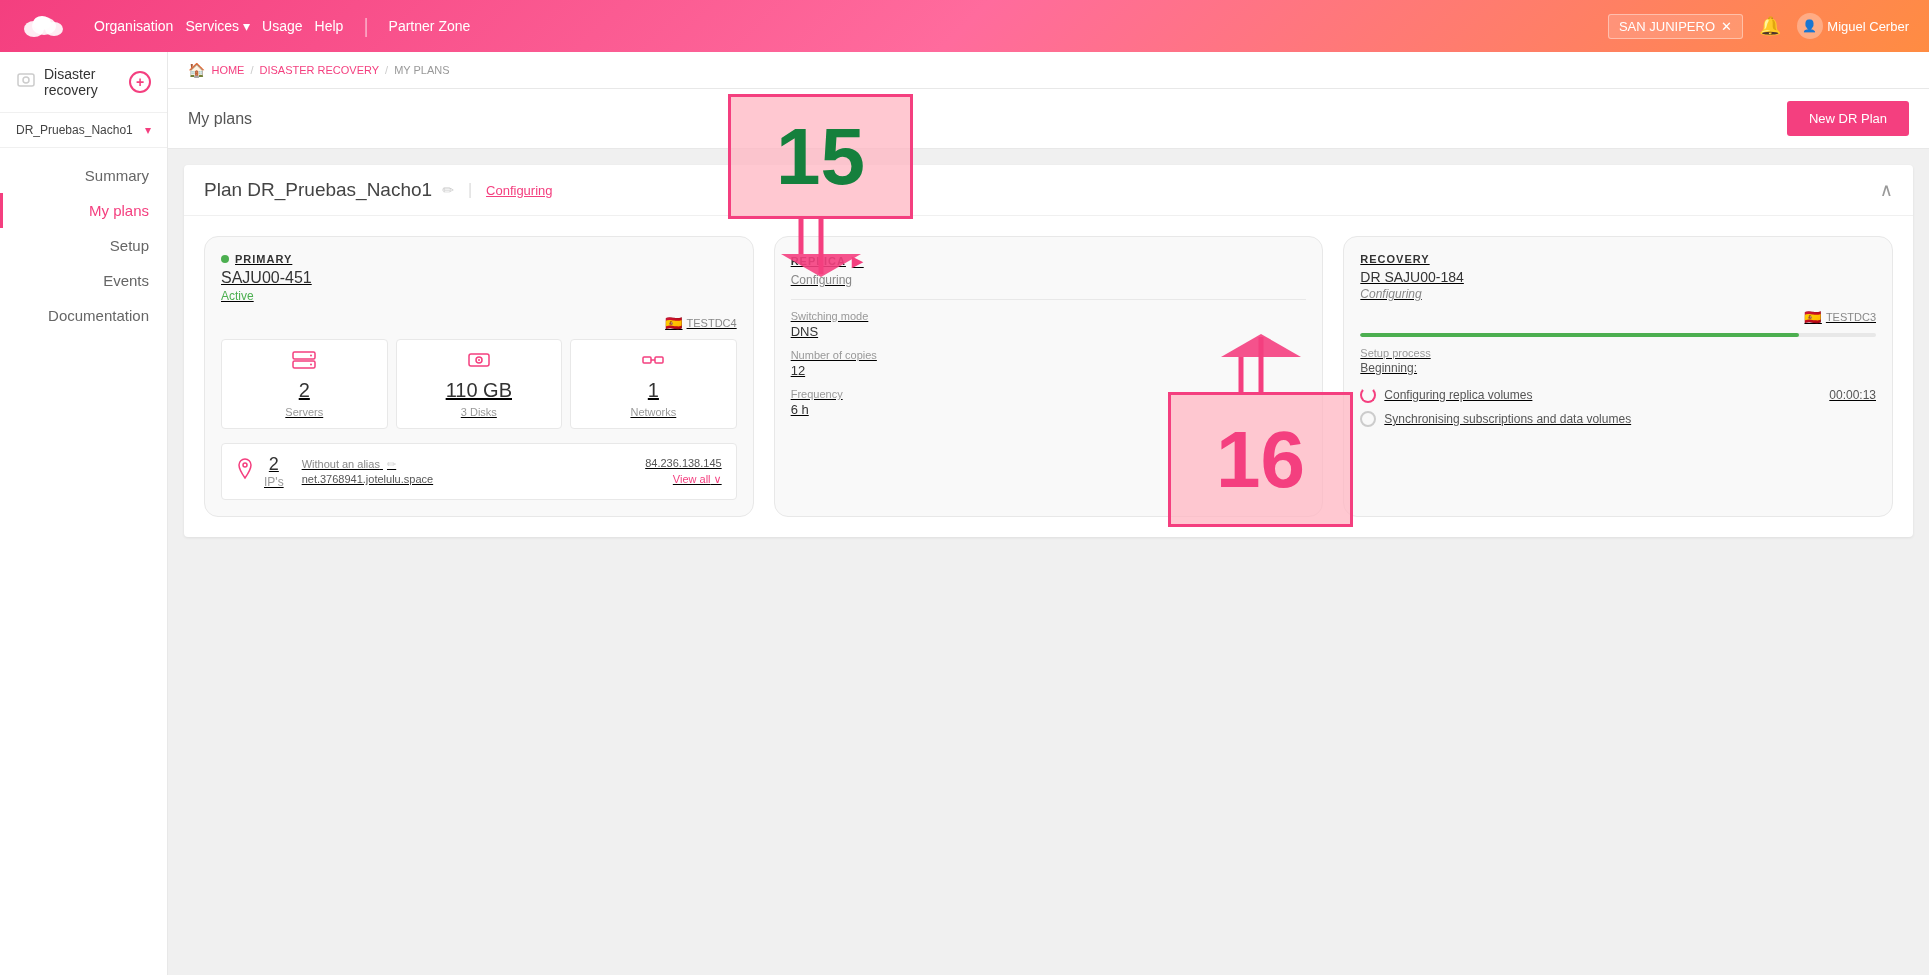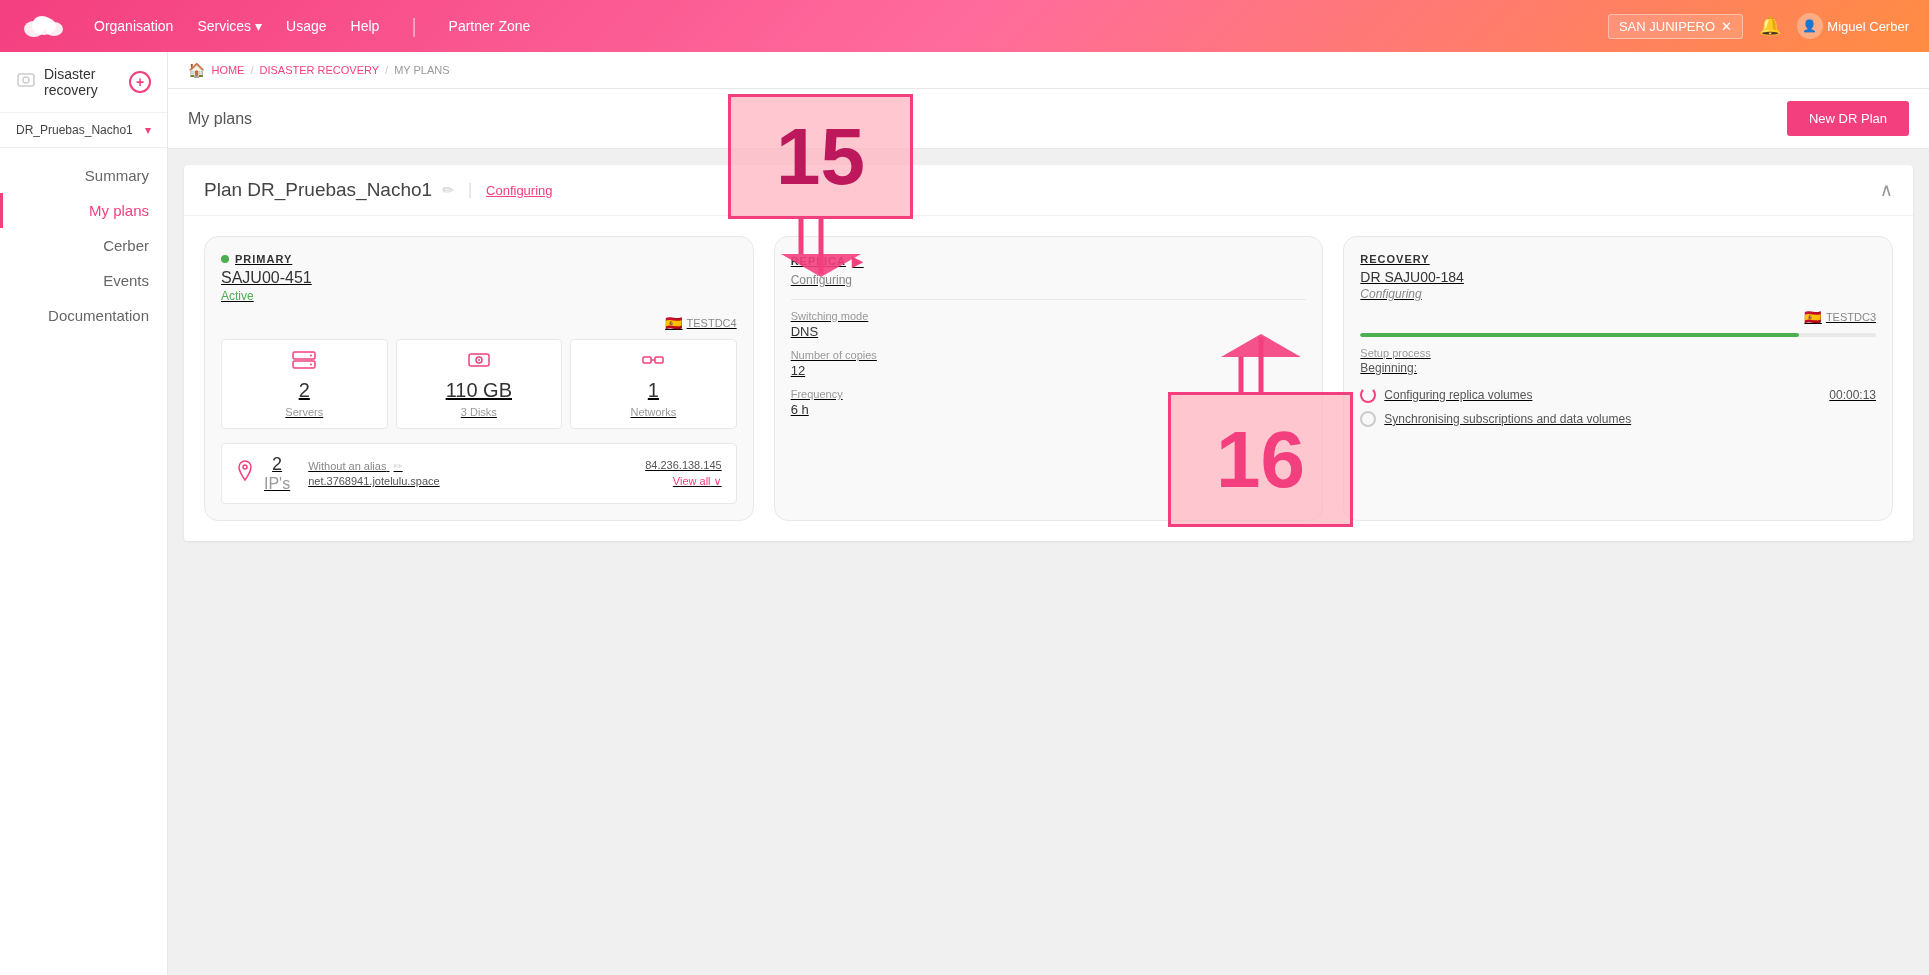--- a/index.html
+++ b/index.html
@@ -11,21 +11,21 @@
       height: 52px;
       display: flex;
       align-items: center;
       padding: 0 20px;
       position: relative;
     }
     .top-nav .logo {
       display: flex; align-items: center; margin-right: 30px;
     }
     .top-nav .logo svg { width: 44px; height: 30px; }
-    .nav-items { display: flex; gap: 24px; align-items: center; flex: 1; }
+    .nav-items { display: flex; gap: 12px; align-items: center; flex: 1; }
     .nav-item {
       color: white; font-size: 14px; cursor: pointer; display: flex; align-items: center; gap: 4px;
       font-weight: 400;
     }
     .nav-separator { color: rgba(255,255,255,0.5); margin: 0 8px; font-size: 20px; }
     .nav-right { display: flex; align-items: center; gap: 16px; }
     .nav-region {
       background: rgba(255,255,255,0.15); border: 1px solid rgba(255,255,255,0.4);
       border-radius: 3px; color: white; font-size: 13px; padding: 4px 10px; display: flex; align-items: center; gap: 6px;
     }
@@ -149,21 +149,21 @@
     .stat-icon { color: #f43f7f; font-size: 20px; }
     .stat-value { font-size: 20px; color: #333; font-weight: 500; }
     .stat-label { font-size: 11px; color: #999; }
 
     .ip-row {
       background: white; border: 1px solid #e8e8e8; border-radius: 4px;
       padding: 10px 14px; display: flex; align-items: center; gap: 10px;
     }
     .ip-icon { color: #f43f7f; font-size: 20px; }
     .ip-count { font-size: 18px; color: #333; font-weight: 500; }
-    .ip-label { font-size: 16px; color: #999; }
+    .ip-label { font-size: 12px; color: #999; }
     .ip-details { flex: 1; font-size: 11px; color: #888; }
     .ip-alias { color: #888; font-size: 11px; margin-bottom: 2px; }
     .ip-net { font-size: 11px; color: #555; }
     .ip-address { font-size: 11px; color: #555; text-align: right; }
     .view-all { color: #f43f7f; font-size: 11px; cursor: pointer; text-decoration: none; }
     .ip-right { display: flex; flex-direction: column; align-items: flex-end; gap: 4px; }
 
     
     .replica-label {
       display: flex; align-items: center; gap: 6px;
@@ -274,21 +274,21 @@
       <span class="dr-title">Disaster recovery</span>
       <div class="add-btn">+</div>
     </div>
     <div class="sidebar-plan">
       <span class="plan-name">DR_Pruebas_Nacho1</span>
       <span class="chevron">▾</span>
     </div>
     <nav class="sidebar-nav">
       <div class="sidebar-nav-item">Summary</div>
       <div class="sidebar-nav-item active">My plans</div>
-      <div class="sidebar-nav-item">Cerber</div>
+      <div class="sidebar-nav-item">Setup</div>
       <div class="sidebar-nav-item">Events</div>
       <div class="sidebar-nav-item">Documentation</div>
     </nav>
   </aside>
 
   <main class="main-content" style="position: relative;">
 
     <div class="breadcrumb-bar">
       <span class="breadcrumb-icon">🏠</span>
       <span class="breadcrumb-item">HOME</span>
@@ -440,21 +440,21 @@
             <span class="process-time"></span>
           </div>
         </div>
 
       </div>
     </div>
 
     <div style="position:absolute; top:42px; left:560px; z-index:20; pointer-events:none;">
 
       <div style="background: rgba(255,182,193,0.75); border: 3px solid #f43f7f; width:185px; height:125px; display:flex; align-items:center; justify-content:center;">
-        <span style="font-size:80px; color:#be185d; font-weight:bold;">15</span>
+        <span style="font-size:80px; color:#15803d; font-weight:bold;">15</span>
       </div>
 
       <div style="display:flex; flex-direction:column; align-items:center; margin-top:0;">
         <svg width="80" height="60" viewBox="0 0 80 60" fill="none">
           <line x1="20" y1="0" x2="20" y2="35" stroke="#f43f7f" stroke-width="5"></line>
           <line x1="40" y1="0" x2="40" y2="55" stroke="#f43f7f" stroke-width="5"></line>
           <polygon points="0,35 80,35 40,58" fill="#f43f7f" opacity="0.9"></polygon>
         </svg>
       </div>
     </div>

